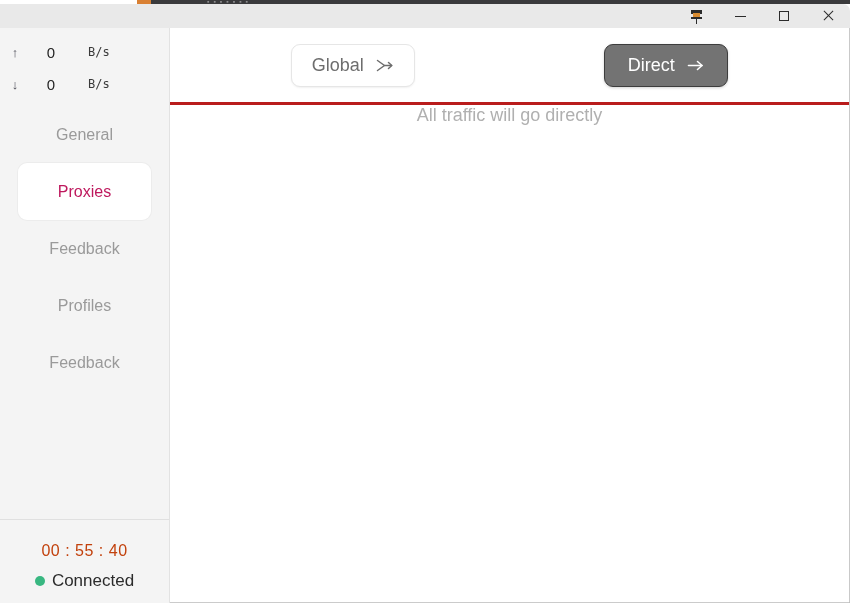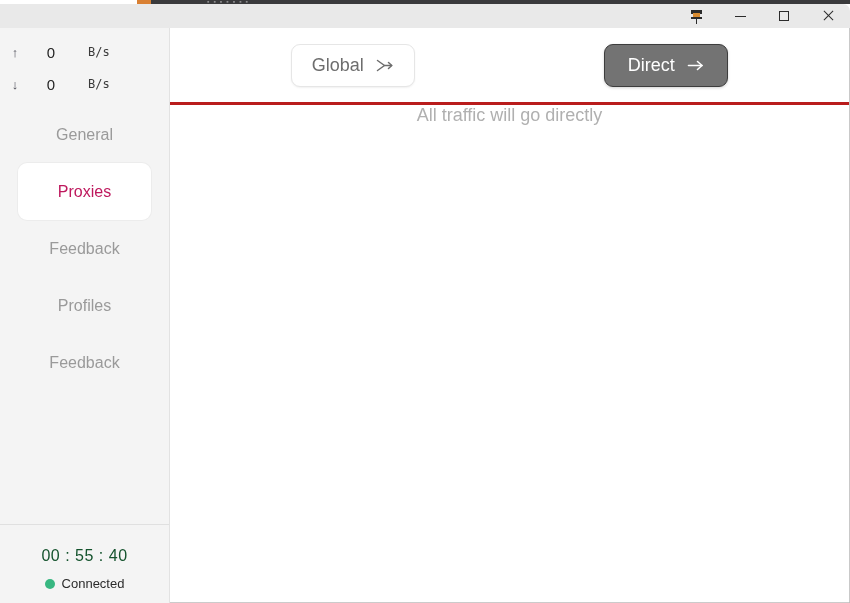--- a/index.html
+++ b/index.html
@@ -207,28 +207,28 @@
     border-top: 1px solid #e0e0e0;
     padding-top: 22px;
     padding-bottom: 12px;
     display: flex;
     flex-direction: column;
     align-items: center;
     gap: 11px;
   }
   .timer {
     font-size: 16px;
-    color: #14532d;
+    color: #c2410c;
     letter-spacing: .5px;
   }
   .conn-line {
     display: flex;
     align-items: center;
     gap: 7px;
-    font-size: 13px;
+    font-size: 17px;
     color: #2b2b2b;
   }
   .conn-dot {
     width: 10px;
     height: 10px;
     border-radius: 50%;
     background: #38b781;
   }
 
   

